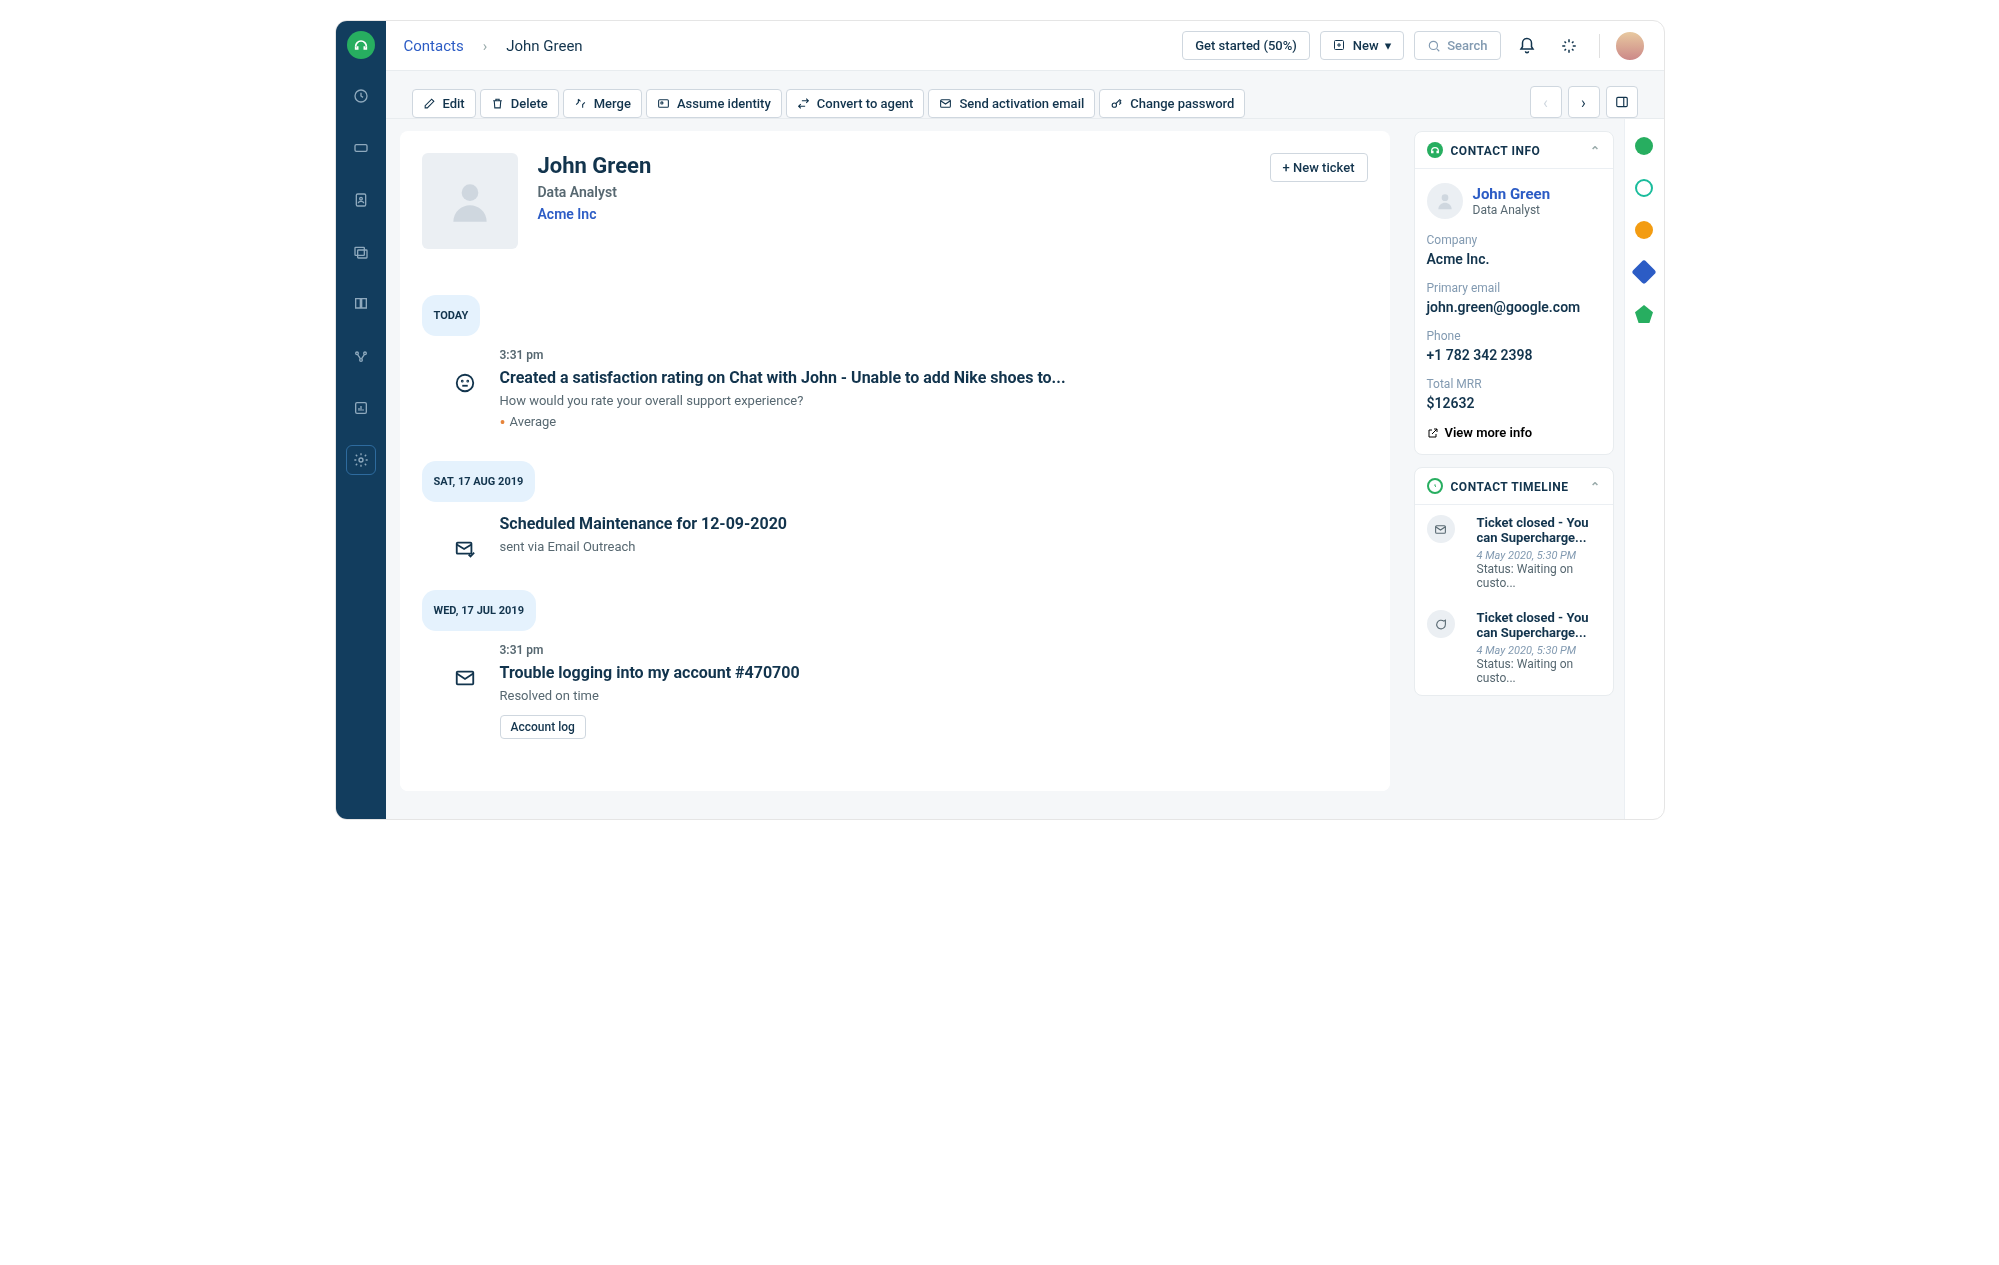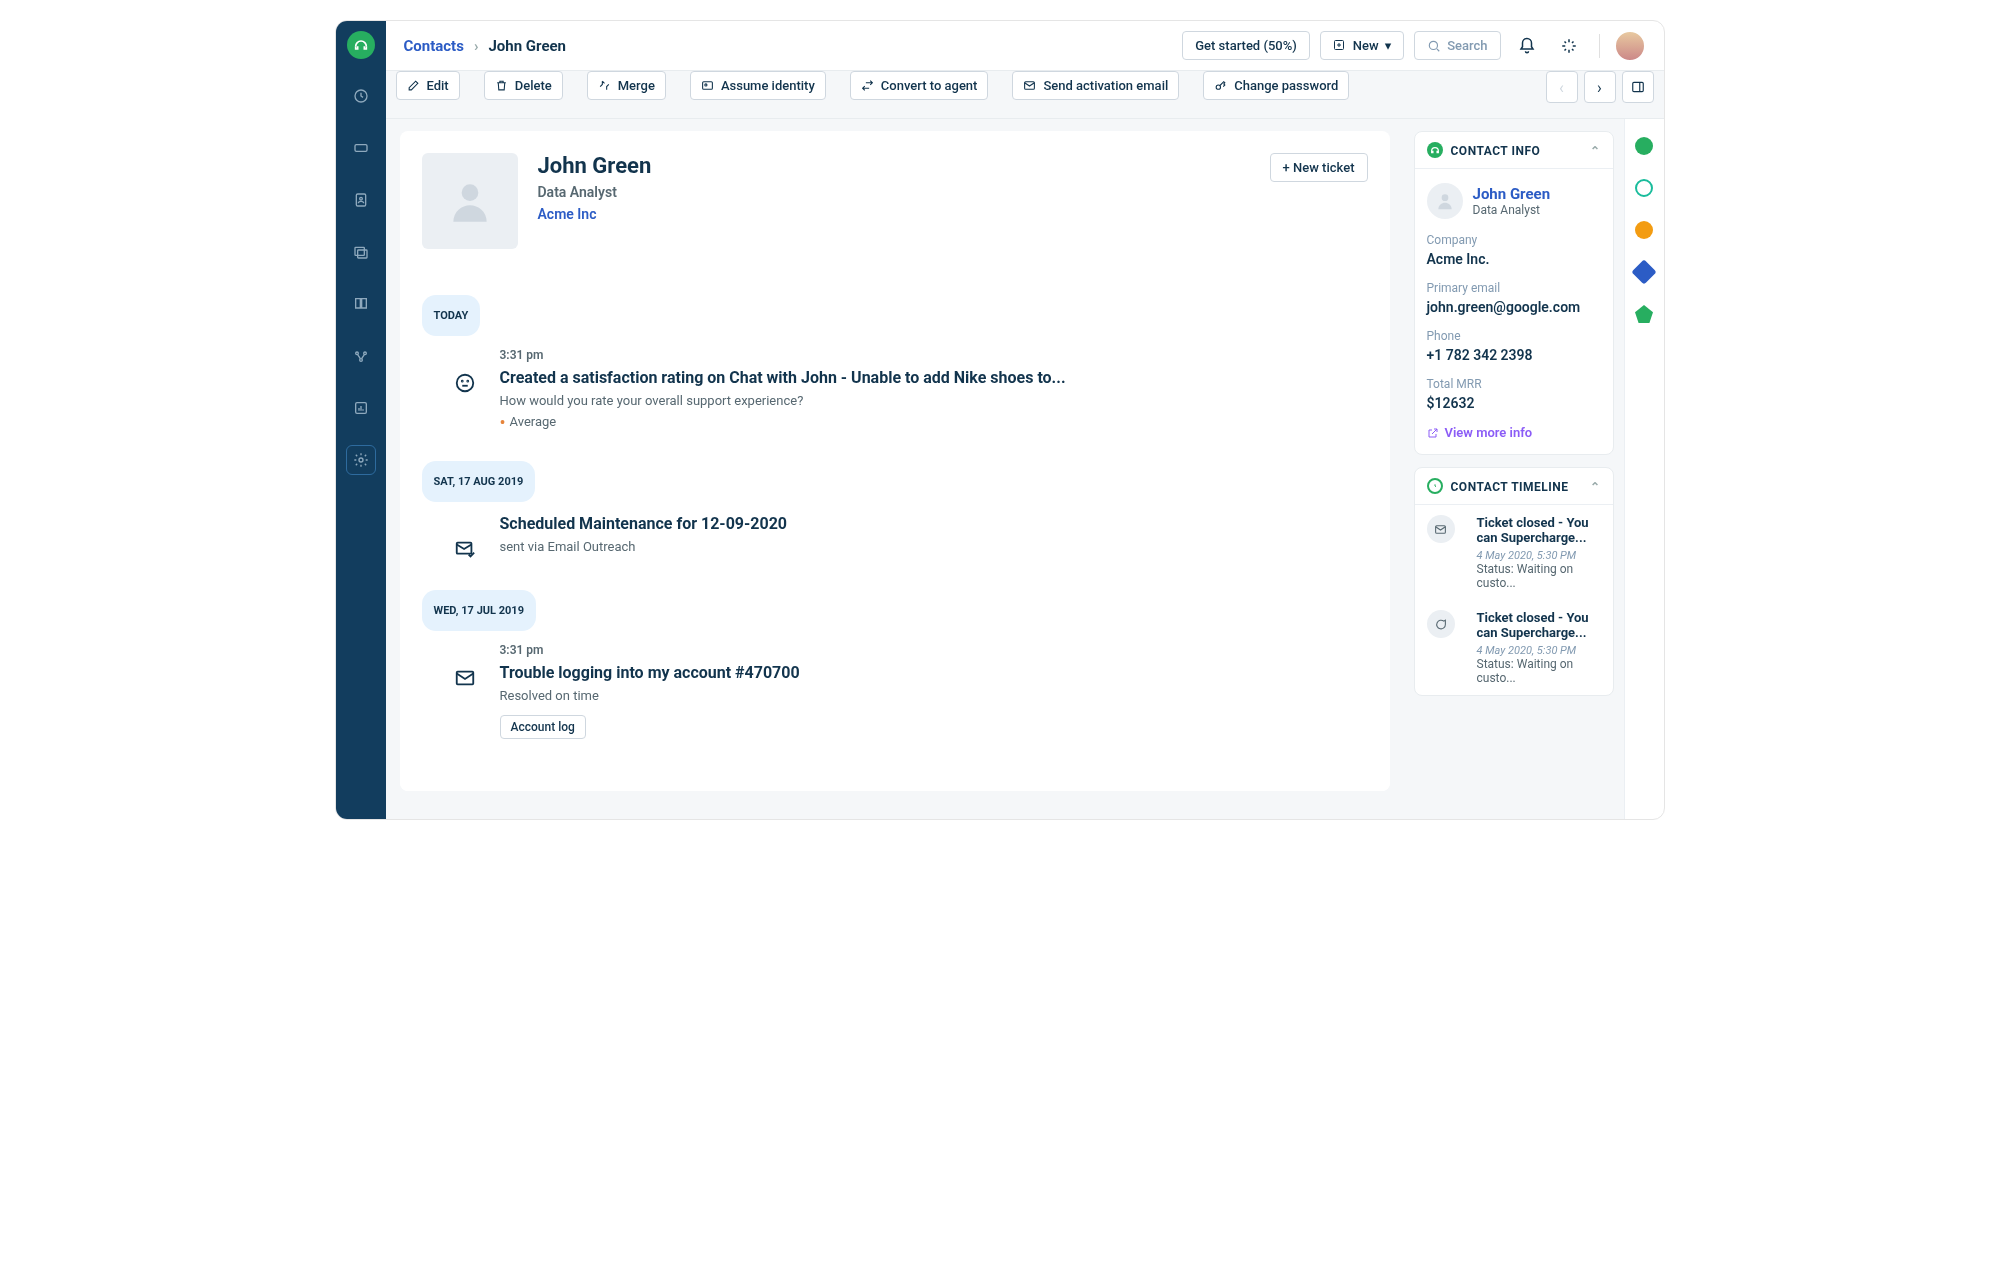--- a/index.html
+++ b/index.html
@@ -4,31 +4,31 @@
 <style>
 *{box-sizing:border-box;margin:0;padding:0;font-family:-apple-system,BlinkMacSystemFont,"Segoe UI",Roboto,sans-serif}
 body{background:#fff;color:#12344d}
 .app{display:flex;height:800px;width:1330px;border-radius:12px;overflow:hidden;border:1px solid #e5e5e5;margin:20px auto;position:relative}
 .leftrail{width:50px;background:#123d5e;display:flex;flex-direction:column;align-items:center;padding-top:10px;gap:22px;flex-shrink:0}
 .leftrail .logo{width:28px;height:28px;border-radius:50%;background:#27ae60;display:flex;align-items:center;justify-content:center}
 .leftrail .nav-ic{width:30px;height:30px;border-radius:6px;display:flex;align-items:center;justify-content:center;color:#8ea9bd;cursor:pointer}
 .leftrail .nav-ic.active{border:1px solid #2e6b9e}
 .main{flex:1;display:flex;flex-direction:column;min-width:0}
 .topbar{height:50px;border-bottom:1px solid #e8ecef;display:flex;align-items:center;padding:0 18px;gap:10px}
-.breadcrumb{display:flex;align-items:center;gap:10px;font-size:15px;font-weight:700}
+.breadcrumb{display:flex;align-items:center;gap:19px;font-size:15px;font-weight:400}
 .breadcrumb .root{color:#2c5cc5}
 .breadcrumb .chev{color:#9aa}
 .breadcrumb .curr{color:#12344d}
 .spacer{flex:1}
 .btn{border:1px solid #cfd7df;background:#fff;border-radius:4px;padding:6px 12px;font-size:13px;color:#12344d;display:inline-flex;align-items:center;gap:6px;cursor:pointer;font-weight:500}
 .btn .ic{width:14px;height:14px;display:inline-flex}
 .iconbtn{width:32px;height:32px;border:1px solid #cfd7df;border-radius:4px;display:flex;align-items:center;justify-content:center;cursor:pointer;background:#fff}
 .iconbtn.plain{border:none}
 .avatar{width:32px;height:32px;border-radius:50%;background:linear-gradient(#e8c9a0,#c88);border:2px solid #fff}
-.actionbar{height:48px;background:#f5f7f9;border-bottom:1px solid #e8ecef;display:flex;align-items:flex-start;padding:0 10px;gap:24px}
+.actionbar{height:48px;background:#f5f7f9;border-bottom:1px solid #e8ecef;display:flex;align-items:flex-end;padding:0 26px;gap:4px}
 .actionbar .btn{background:#fff;font-size:13px;padding:6px 10px}
 .actionbar .right{margin-left:auto;display:flex;gap:6px}
 .content{flex:1;display:flex;min-height:0}
 .center{flex:1;background:#f5f7f9;padding:12px 14px 0 14px;min-width:0;overflow:auto}
 .card{background:#fff;border-radius:8px}
 .profile{padding:22px;display:flex;gap:20px;align-items:flex-start}
 .profile .pic{width:96px;height:96px;background:#ebeff3;border-radius:6px;display:flex;align-items:center;justify-content:center;color:#cfd7df}
 .profile h1{font-size:22px;font-weight:700;color:#12344d;margin-bottom:6px}
 .profile .role{font-size:14px;color:#576871;margin-bottom:6px;font-weight:600}
 .profile .company{font-size:14px;color:#2c5cc5;font-weight:600}
@@ -52,21 +52,21 @@
 .panelhd{display:flex;align-items:flex-end;gap:8px;padding:10px 12px;font-size:12px;font-weight:700;letter-spacing:.5px;color:#12344d;border-bottom:1px solid #ebeff3}
 .panelhd .chevup{margin-left:auto;color:#9aa}
 .panelbody{padding:14px 12px;font-size:13px}
 .cinfo-head{display:flex;gap:10px;align-items:center;margin-bottom:14px}
 .cinfo-head .mini{width:36px;height:36px;border-radius:50%;background:#ebeff3;display:flex;align-items:center;justify-content:center;color:#cfd7df}
 .cinfo-head .nm{color:#2c5cc5;font-weight:700;font-size:15px}
 .cinfo-head .rl{font-size:12px;color:#576871}
 .field{margin-bottom:14px}
 .flabel{font-size:12px;color:#829ab1;margin-bottom:4px}
 .fval{font-size:14px;font-weight:600;color:#12344d}
-.viewmore{color:#8b5cf6;font-weight:600;font-size:13px;display:flex;align-items:center;gap:6px}
+.viewmore{color:#000000;font-weight:600;font-size:13px;display:flex;align-items:center;gap:6px}
 .tlistitem{display:flex;gap:22px;padding:10px 12px}
 .tlistitem .mic{width:28px;height:28px;border-radius:50%;background:#ebeff3;display:flex;align-items:center;justify-content:center;flex-shrink:0;color:#576871}
 .tlistitem .ttl{font-size:13px;font-weight:700;color:#12344d;margin-bottom:4px}
 .tlistitem .meta{font-size:11px;color:#829ab1;font-style:italic}
 .tlistitem .stat{font-size:12px;color:#576871}
 .apprail{width:40px;flex-shrink:0;border-left:1px solid #ebeff3;display:flex;flex-direction:column;align-items:center;padding-top:18px;gap:24px}
 .apprail .aic{width:18px;height:18px;border-radius:50%}
 .sep{width:1px;height:24px;background:#e0e0e0;margin:0 4px}
 svg{display:block}
 </style>

